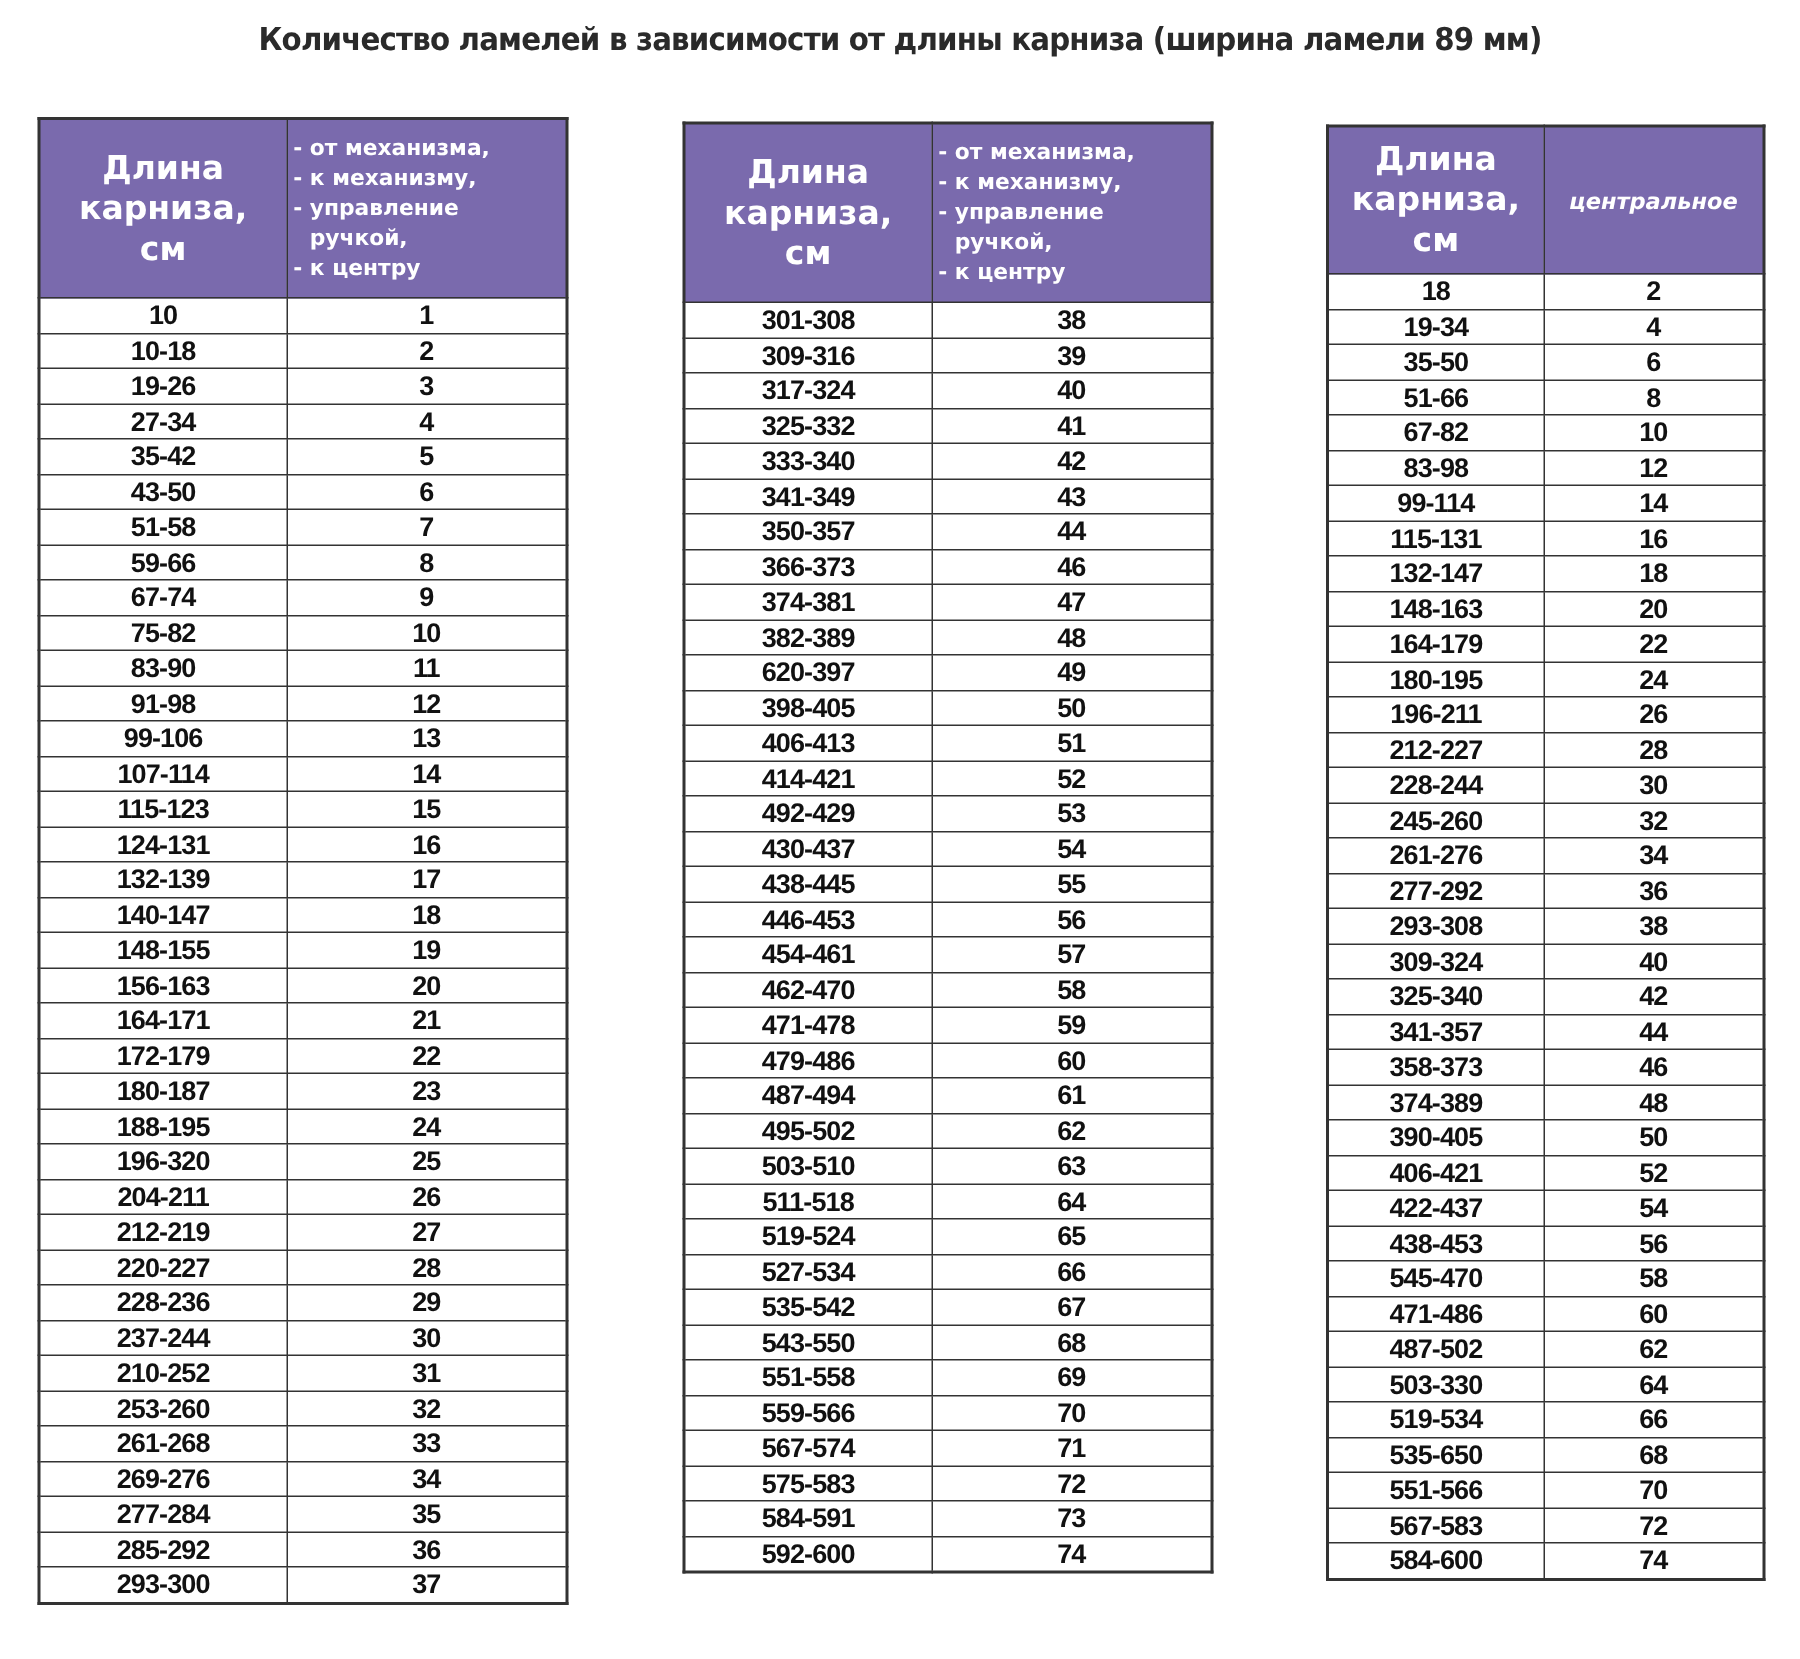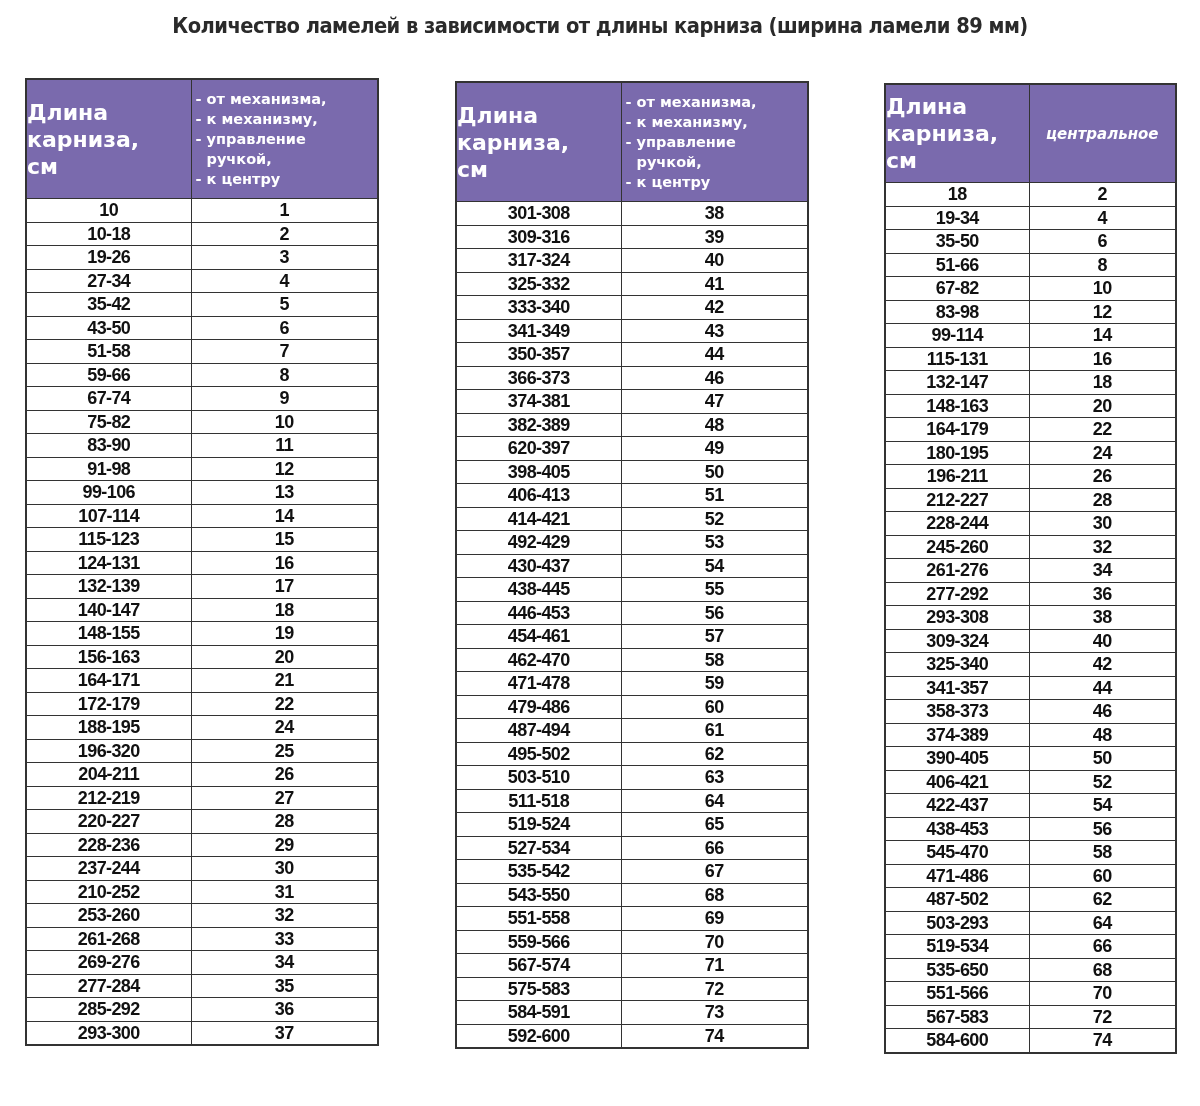--- a/index.html
+++ b/index.html
@@ -4,21 +4,21 @@
 <style>
   html, body { margin: 0; padding: 0; background: #ffffff; }
   body { width: 1200px; height: 1106px; position: relative; overflow: hidden;
          font-family: "Liberation Sans", "DejaVu Sans", sans-serif; color: #1a1a1a; }
   .title { position: absolute; left: 0; top: 14px; width: 1200px; text-align: center;
            font-family: "DejaVu Sans", sans-serif; font-weight: bold; font-size: 21px;
            color: #2a2a2a; letter-spacing: -0.6px; transform: scaleX(0.93); }
   table.lam { position: absolute; border-collapse: collapse; border: 2px solid #333; table-layout: fixed; }
   table.lam th { background: #7a6aad; color: #ffffff; border: 1.5px solid #333; vertical-align: middle;
                  font-family: "DejaVu Sans", sans-serif; font-weight: bold; padding: 0; }
-  table.lam th.len { font-size: 22px; line-height: 27px; text-align: left; }
+  table.lam th.len { font-size: 22px; line-height: 27px; text-align: center; }
   table.lam th.dir { font-size: 14.5px; line-height: 20px; text-align: left; padding-left: 4px; }
   table.lam th.dir span { display: block; }
   table.lam th.dir span.ind { padding-left: 11px; }
   table.lam th.ctr { font-size: 15px; text-align: center; font-style: italic; }
   table.lam td { border: 1.3px solid #333; text-align: center; font-weight: bold; font-size: 18px;
                  padding: 0; height: 22.5px; line-height: 22px; letter-spacing: -0.6px; color: #111; }
   #t1 { left: 25px; top: 78px; width: 354px; }
   #t2 { left: 455px; top: 81px; width: 354px; }
   #t3 { left: 884px; top: 83px; width: 293px; }
   #t1 col.c1, #t2 col.c1 { width: 165px; }
@@ -135,20 +135,24 @@
       </tr>
       <tr>
         <td>164-171</td>
         <td>21</td>
       </tr>
       <tr>
         <td>172-179</td>
         <td>22</td>
       </tr>
       <tr>
+        <td>180-187</td>
+        <td>23</td>
+      </tr>
+      <tr>
         <td>188-195</td>
         <td>24</td>
       </tr>
       <tr>
         <td>196-320</td>
         <td>25</td>
       </tr>
       <tr>
         <td>204-211</td>
         <td>26</td>
@@ -503,21 +507,21 @@
       </tr>
       <tr>
         <td>471-486</td>
         <td>60</td>
       </tr>
       <tr>
         <td>487-502</td>
         <td>62</td>
       </tr>
       <tr>
-        <td>503-293</td>
+        <td>503-330</td>
         <td>64</td>
       </tr>
       <tr>
         <td>519-534</td>
         <td>66</td>
       </tr>
       <tr>
         <td>535-650</td>
         <td>68</td>
       </tr>

